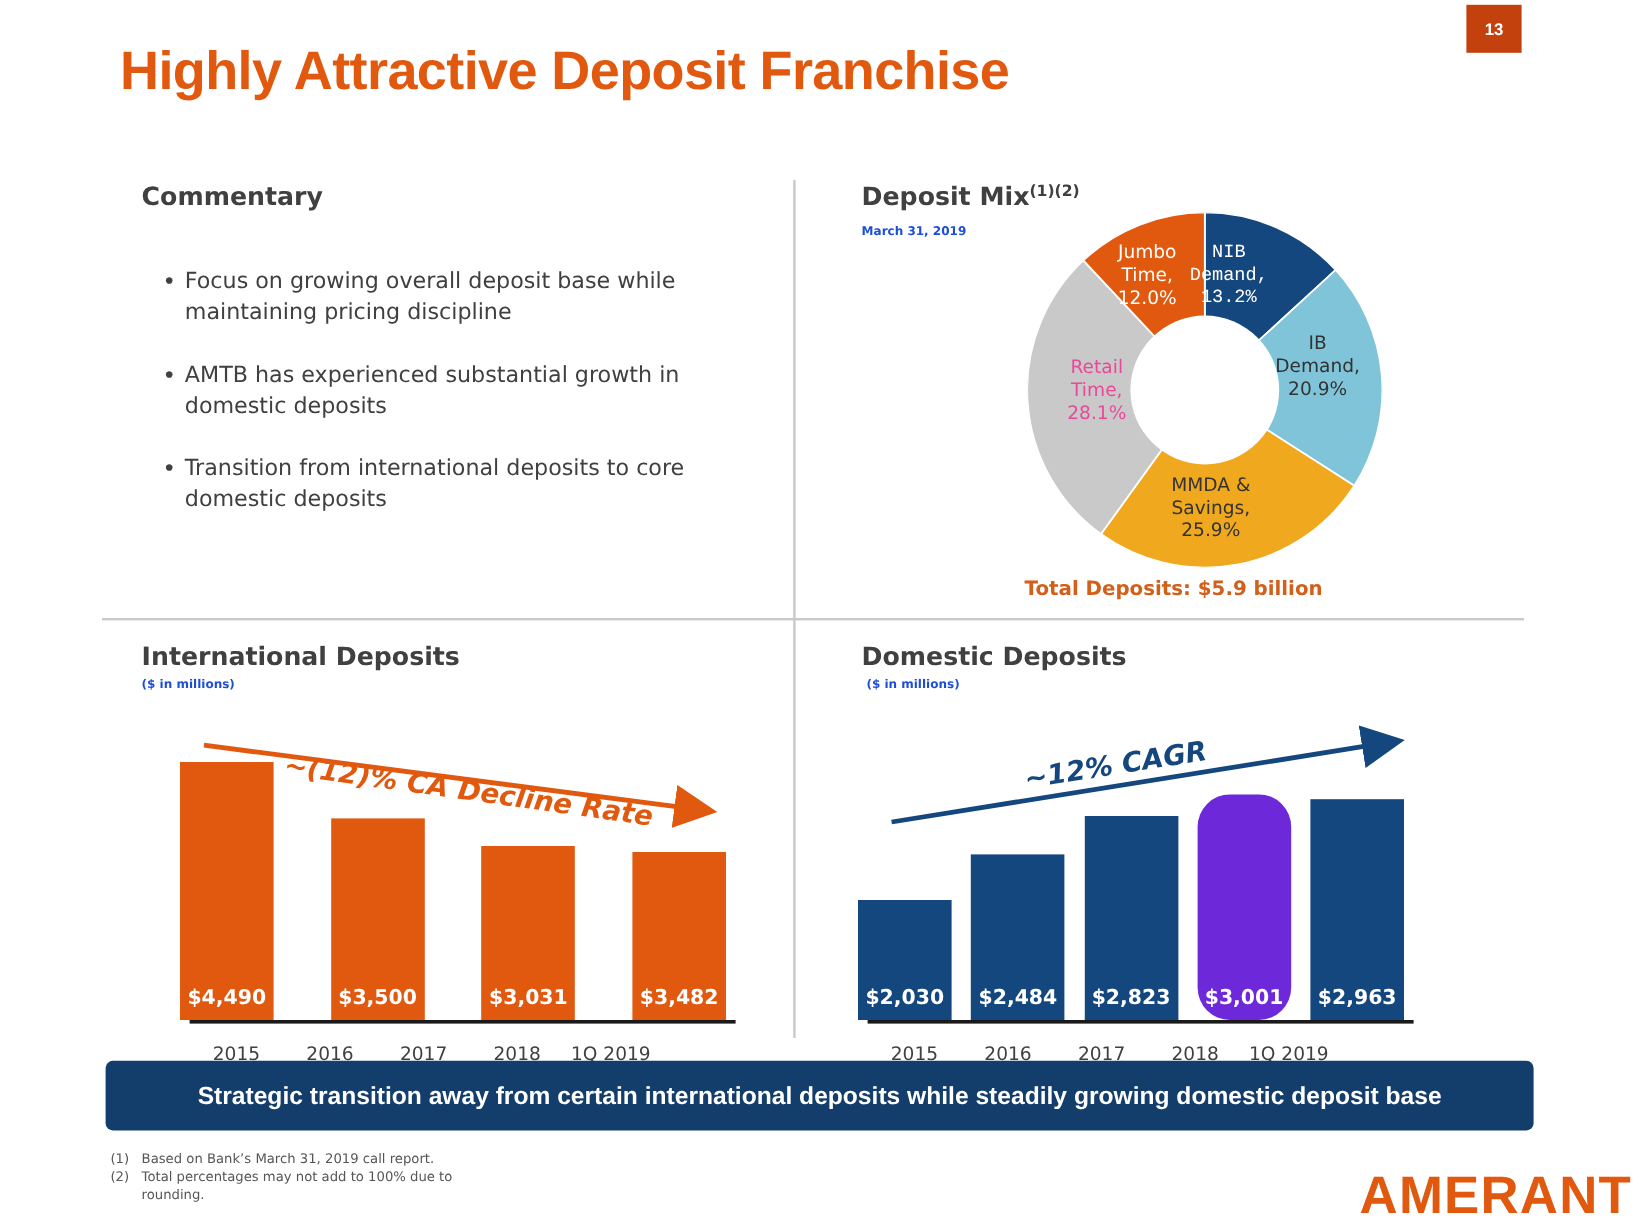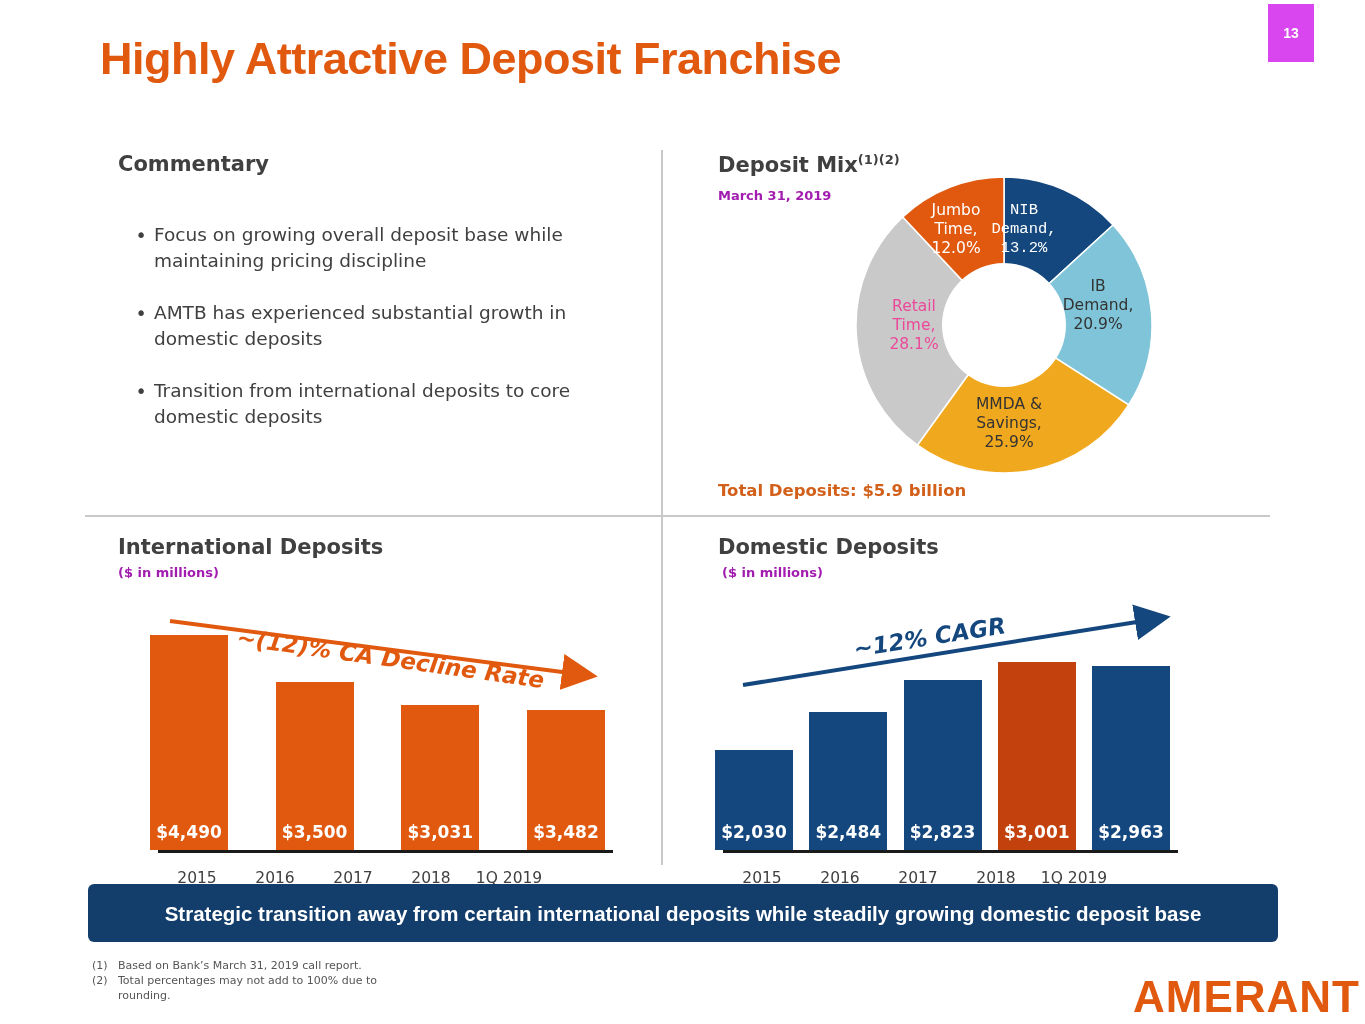--- a/index.html
+++ b/index.html
@@ -12,25 +12,25 @@
     height: 1024px;
     position: relative;
     overflow: hidden;
     font-family: "DejaVu Sans", sans-serif;
     color: #404040;
   }
 
   
   #page-badge {
     position: absolute;
-    left: 1268px;
+    left: 1222px;
     top: 4px;
     width: 46px;
-    height: 58px;
-    background: #d946ef;
+    height: 40px;
+    background: #c2410c;
     color: #ffffff;
     font-family: "Liberation Sans", sans-serif;
     font-weight: bold;
     font-size: 14px;
     display: flex;
     align-items: center;
     justify-content: center;
   }
 
   
@@ -70,22 +70,22 @@
     font-family: "DejaVu Sans", sans-serif;
     font-weight: bold;
     font-size: 21px;
     color: #404040;
     white-space: nowrap;
   }
   .section-sub {
     position: absolute;
     font-family: "DejaVu Sans", sans-serif;
     font-weight: bold;
-    font-size: 13px;
-    color: #a21caf;
+    font-size: 10px;
+    color: #1d4ed8;
     white-space: nowrap;
   }
   .sup-note {
     font-size: 13px;
     vertical-align: super;
     font-weight: bold;
   }
 
   
   #commentary-heading { left: 118px; top: 152px; }
@@ -130,20 +130,21 @@
     font-size: 15.5px;
     line-height: 19px;
     text-align: center;
     white-space: nowrap;
   }
   #total-deposits {
     position: absolute;
     left: 718px;
     top: 481px;
     width: 520px;
+    text-align: center;
     font-family: "DejaVu Sans", sans-serif;
     font-weight: bold;
     font-size: 16.5px;
     color: #D2601A;
   }
 
   
   #intl-heading { left: 118px; top: 535px; }
   #intl-sub     { left: 118px; top: 565px; }
   #dom-heading  { left: 718px; top: 535px; }
@@ -431,21 +432,21 @@
       <div class="bar" style="height:64.0%; background:#14477D;">
         <div class="bar-value">$2,484</div>
       </div>
     </div>
     <div class="bar-col">
       <div class="bar" style="height:79.0%; background:#14477D;">
         <div class="bar-value">$2,823</div>
       </div>
     </div>
     <div class="bar-col">
-      <div class="bar" style="height:87.5%; background:#c2410c;">
+      <div class="bar" style="height:87.5%; background:#6d28d9;border-radius:27px;">
         <div class="bar-value">$3,001</div>
       </div>
     </div>
     <div class="bar-col">
       <div class="bar" style="height:85.7%; background:#14477D;">
         <div class="bar-value">$2,963</div>
       </div>
     </div>
   </div>
 

